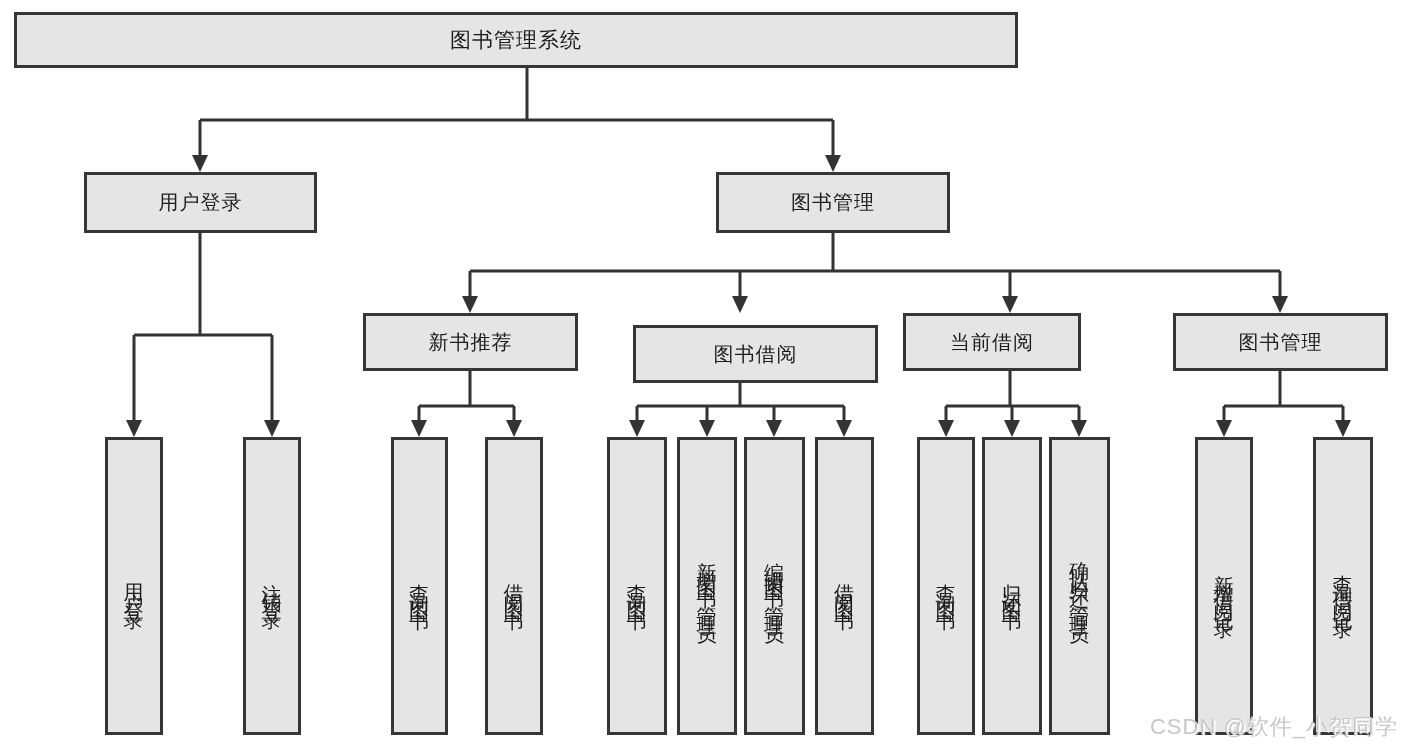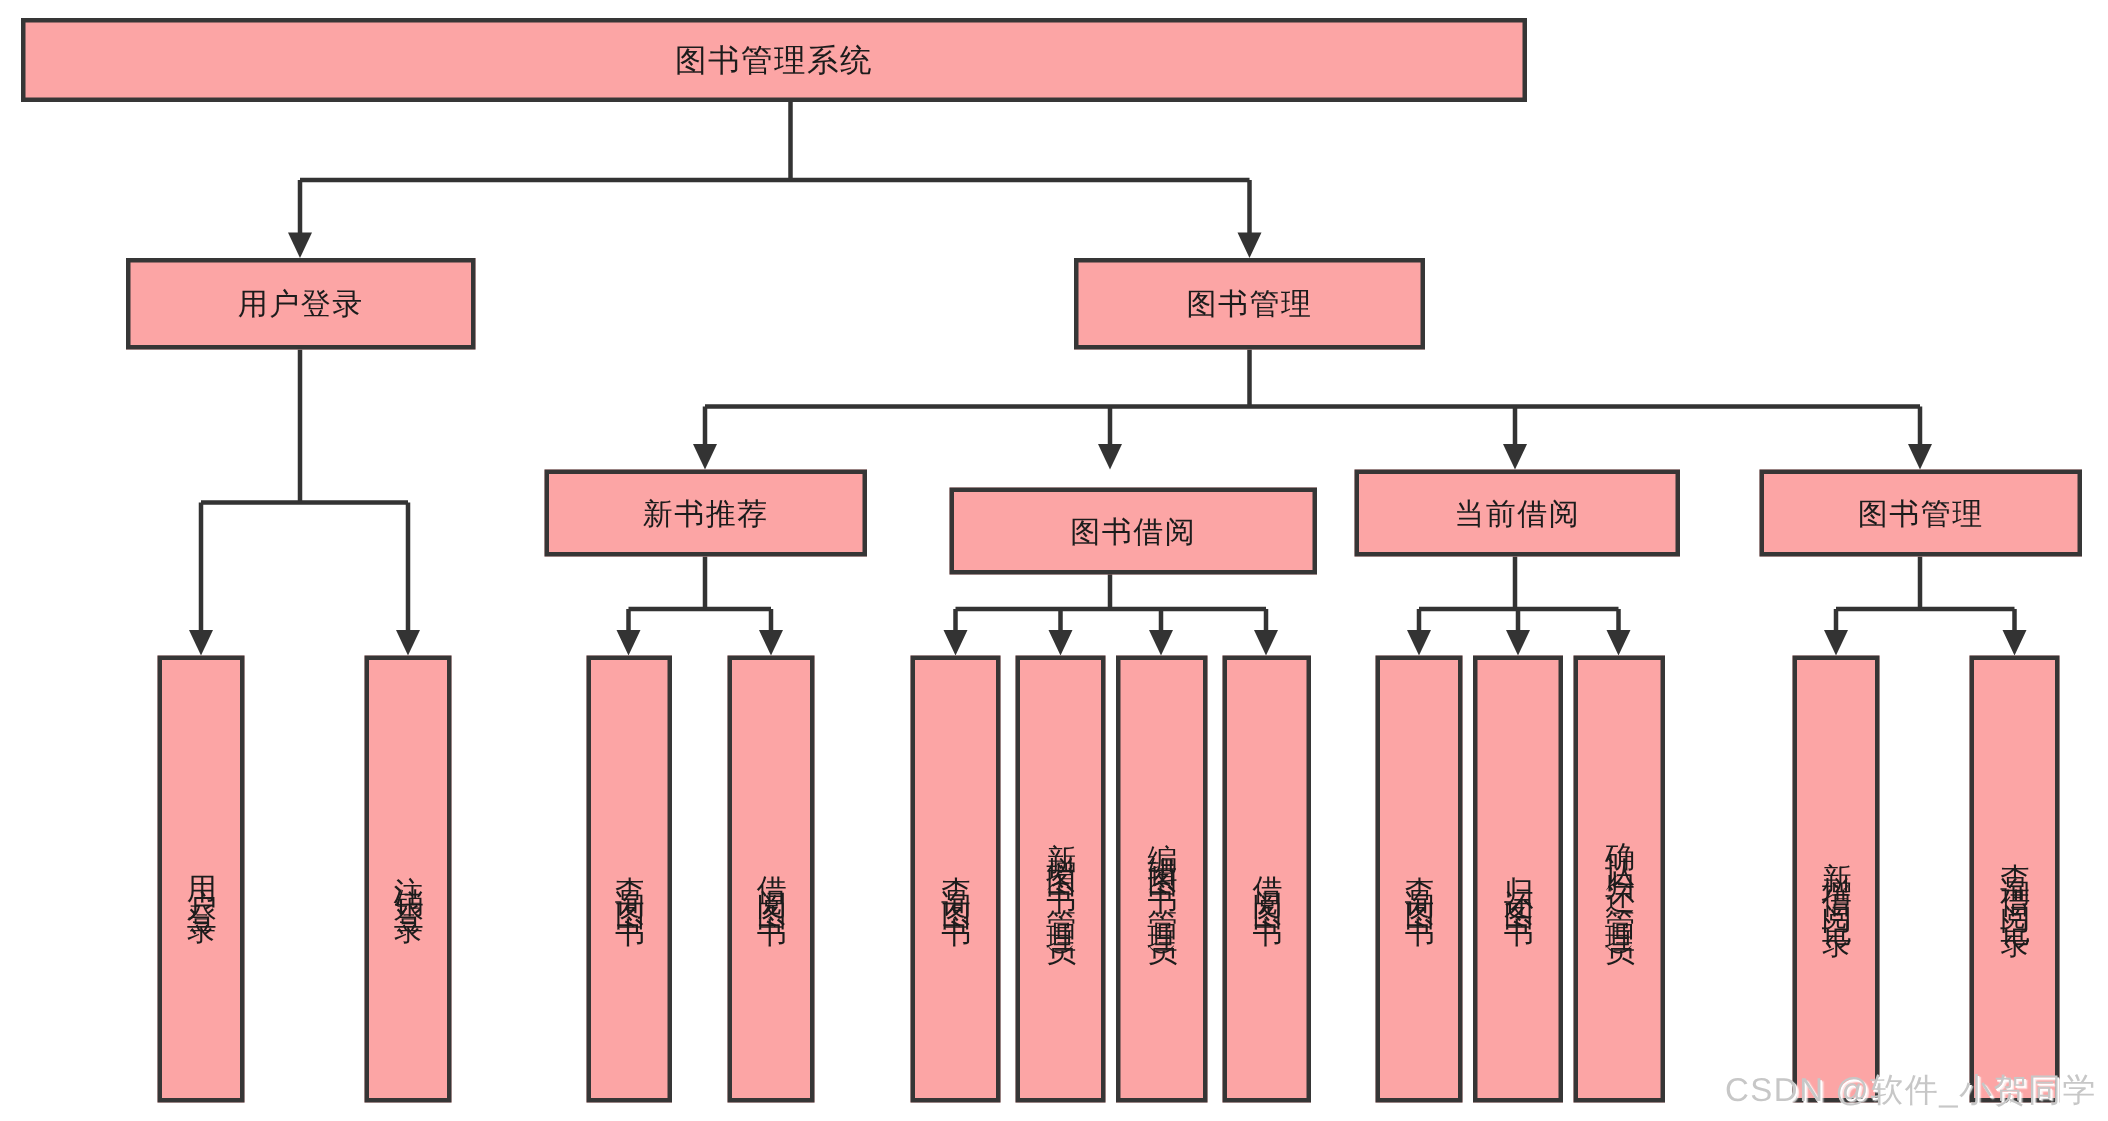--- a/index.html
+++ b/index.html
@@ -17,21 +17,21 @@
   }
   .connectors {
     position: absolute;
     left: 0;
     top: 0;
     z-index: 0;
   }
   .node {
     position: absolute;
     box-sizing: border-box;
-    background: #fca5a5;
+    background: #e5e5e5;
     border: 3px solid #363636;
     display: flex;
     align-items: center;
     justify-content: center;
     color: #1c1c1c;
     z-index: 1;
   }
   .hnode {
     font-size: 20px;
     letter-spacing: 1px;
@@ -119,21 +119,21 @@
   <div class="node hnode" style="left:363px; top:313px; width:215px; height:58px;">
     <span>新书推荐</span>
   </div>
 
   <div class="node hnode" style="left:716px; top:172px; width:234px; height:61px;">
     <span>图书管理</span>
   </div>
   <div class="node hnode" style="left:633px; top:325px; width:245px; height:58px;">
     <span>图书借阅</span>
   </div>
-  <div class="node hnode" style="left:903px; top:313px; width:217px; height:58px;">
+  <div class="node hnode" style="left:903px; top:313px; width:178px; height:58px;">
     <span>当前借阅</span>
   </div>
   <div class="node hnode" style="left:1173px; top:313px; width:215px; height:58px;">
     <span>图书管理</span>
   </div>
 
   <div class="node vnode" style="left:105px; top:437px; width:58px; height:298px;">
     <span>用户登录</span>
   </div>
   <div class="node vnode" style="left:243px; top:437px; width:58px; height:298px;">

